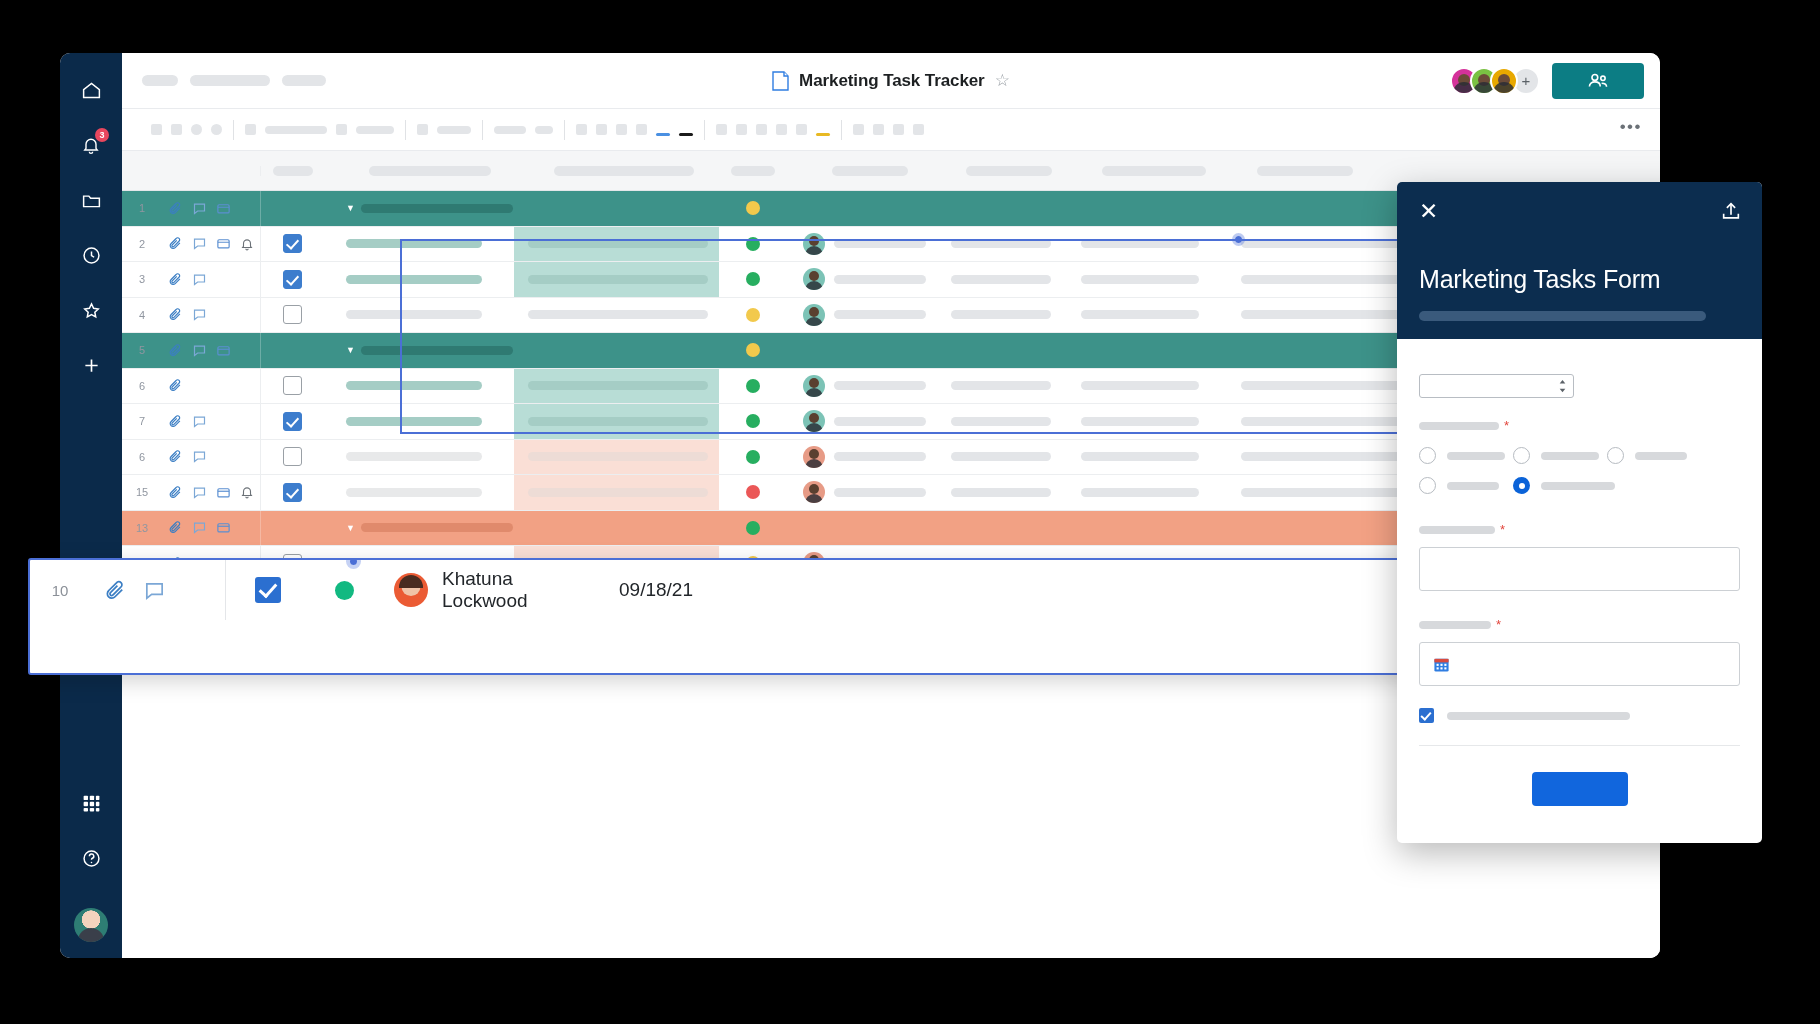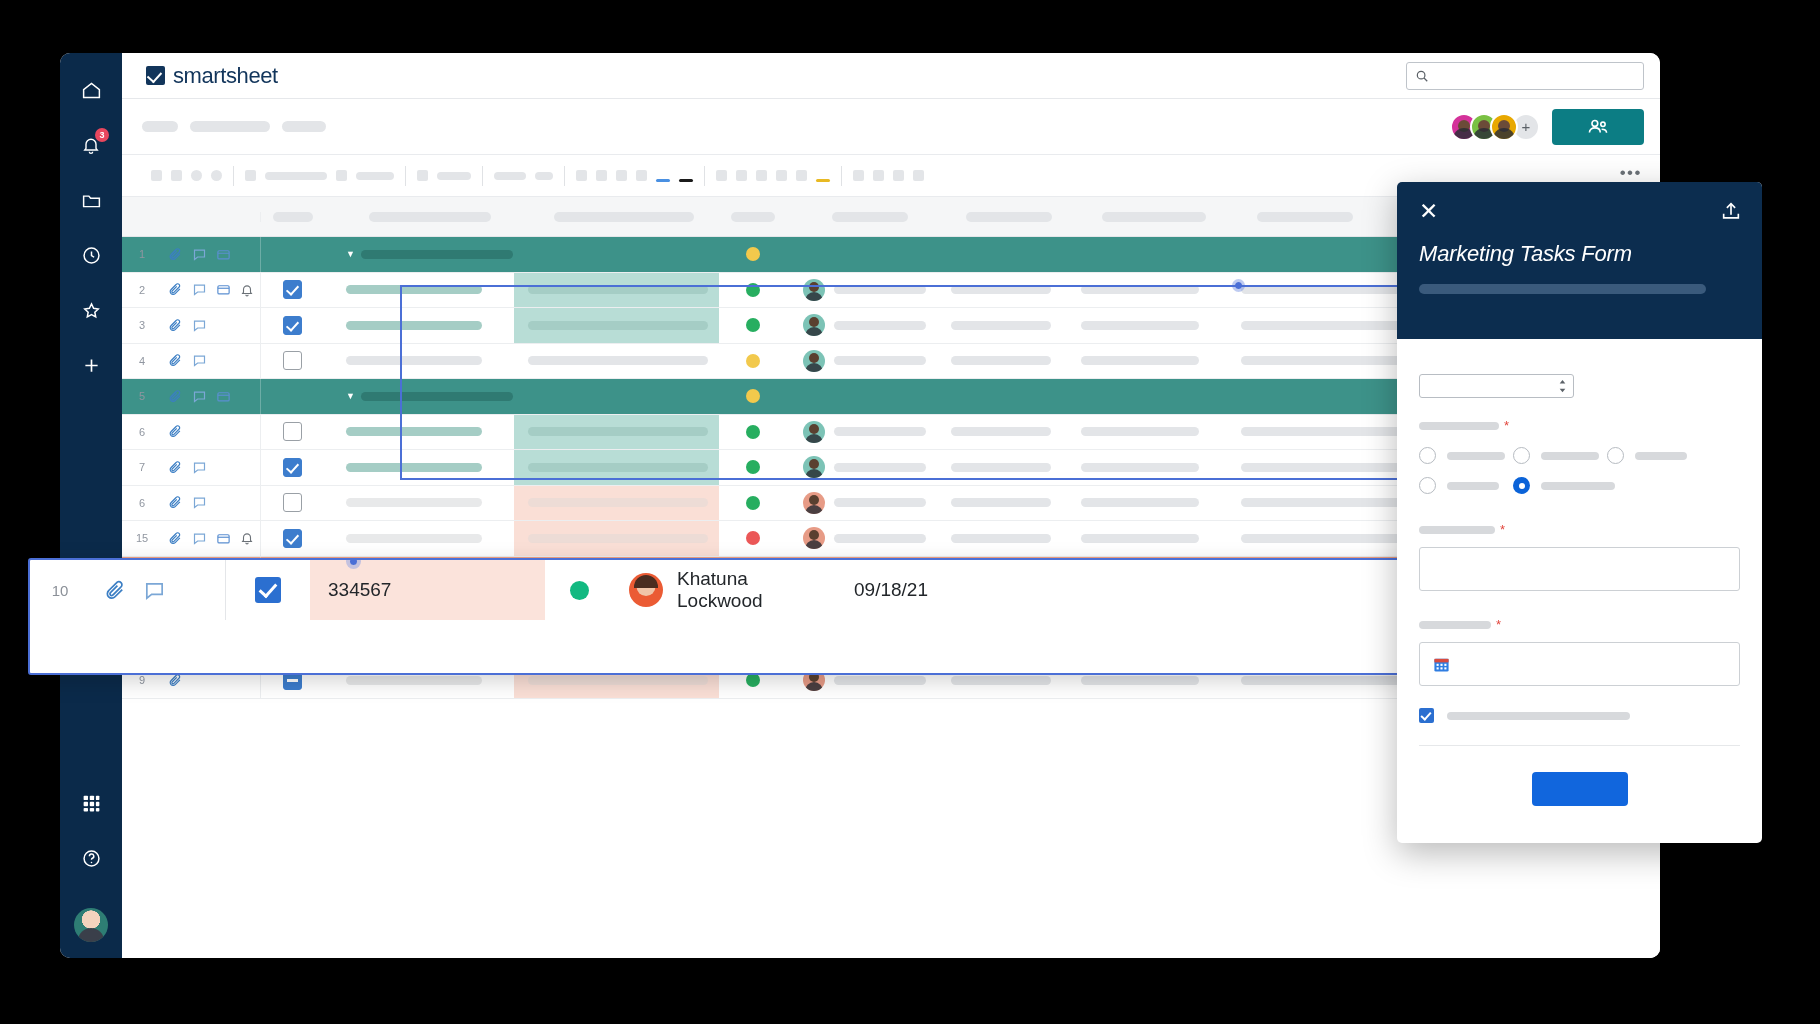--- a/index.html
+++ b/index.html
@@ -182,21 +182,21 @@
   
   .form-panel {
     position:absolute; left:1397px; top:182px; width:365px; height:661px;
     background:#fff; border-radius:5px; overflow:hidden;
     box-shadow: 0 10px 34px rgba(0,0,0,.28);
     z-index: 20;
   }
   .form-head { background:#0c2d4f; height:157px; padding:18px 22px 0 22px; position:relative; }
   .form-close { color:#fff; font-size:23px; line-height:1; cursor:pointer; width:22px; }
   .form-export { position:absolute; right:20px; top:18px; color:#fff; cursor:pointer; }
-  .form-title { color:#fff; font-size:22px; margin-top:18px; letter-spacing:-0.2px;font-style:italic; }
+  .form-title { color:#fff; font-size:25px; margin-top:42px; letter-spacing:-0.2px; }
   .form-subskel { margin-top:17px; height:10px; width:287px; border-radius:6px; background:#3a5a7c; }
   .form-body { padding: 26px 22px 0 22px; }
   .fld { margin-bottom:18px; }
   .lab-skel { height:8px; border-radius:6px; background:#d7d9dc; display:inline-block; vertical-align:middle; }
   .req { color:#e2463d; font-size:13px; margin-left:5px; vertical-align:middle; }
   .f-select {
     margin-top:9px; height:24px; width:155px; border:1px solid #b8bdc3; border-radius:3px;
     background:#fff; display:flex; align-items:center; justify-content:flex-end; padding-right:6px;
   }
   .f-input { margin-top:9px; height:44px; border:1px solid #ccd0d4; border-radius:3px; background:#fff; }
@@ -314,40 +314,36 @@
               <path d="M9.6 9.4a2.5 2.5 0 1 1 3.4 2.3c-.7.3-1 .8-1 1.6"></path>
               <circle cx="12" cy="16.6" r=".9" fill="#fff" stroke="none"></circle>
             </svg>
         </div>
         <div class="rail-avatar"></div>
       </div>
     </div>
 
     <div class="main">
 
-      <div class="topbar">
-        <div class="logo">
-          <span class="logo-mark"></span>
-          <span class="logo-text">smartsheet</span>
-        </div>
-        <div class="topbar-spacer"></div>
-        <div class="search-box">
-          <svg width="14" height="14" viewBox="0 0 24 24" fill="none" stroke="#5b6167" stroke-width="2.1">
-              <circle cx="10.5" cy="10.5" r="6.5"></circle>
-              <path d="M15.5 15.5L21 21"></path>
-            </svg>
-          <input type="text" placeholder="" style="">
-        </div>
-      </div>
 
       <div class="sheet-head">
         <div class="head-left">
           <span class="skel" style="width:36px;height:11px"></span>
           <span class="skel" style="width:80px;height:11px"></span>
           <span class="skel" style="width:44px;height:11px"></span>
+        </div>
+        <div class="sheet-title-wrap">
+          <span class="sheet-doc-icon">
+            <svg width="17" height="20" viewBox="0 0 17 20" fill="#fff" stroke="#2f7de1" stroke-width="1.4">
+                <path d="M1 1h11l4 4v14H1z"></path>
+                <path d="M12 1v4h4"></path>
+              </svg>
+          </span>
+          <span class="sheet-title">Marketing Task Tracker</span>
+          <span class="star">☆</span>
         </div>
         <div class="head-right">
           <div class="avatars">
             <span class="av" style="background:#d4329a"></span>
             <span class="av" style="background:#7ac143"></span>
             <span class="av" style="background:#e8a800"></span>
             <span class="av-plus">+</span>
           </div>
           <button class="share-btn">
             <svg width="22" height="18" viewBox="0 0 24 20" fill="none" stroke="#fff" stroke-width="1.8">
@@ -1006,21 +1002,20 @@
         <svg width="23" height="23" viewBox="0 0 24 24" fill="none" stroke="#3b7ec4" stroke-width="1.8">
             <path d="M19 11l-7.5 7.5a4.6 4.6 0 1 1-6.5-6.5l8-8a3.2 3.2 0 1 1 4.5 4.5l-8 8a1.8 1.8 0 1 1-2.5-2.5l7-7"></path>
           </svg>
         <svg width="23" height="23" viewBox="0 0 24 24" fill="none" stroke="#7ba7d6" stroke-width="1.8">
             <path d="M4 5h16v11H9l-5 4z"></path>
           </svg>
       </span>
       <span class="co co-done">
           <span class="co-chk"></span>
         </span>
-      <span class="co co-tnum co-tnum-bg">334567</span>
       <span class="co co-status">
           <span class="co-dot"></span>
         </span>
       <span class="co co-assign">
         <span class="co-ava"></span>
         <span>Khatuna Lockwood</span>
       </span>
       <span class="co co-start">09/18/21</span>
     </div>
     <div class="callout-handle"></div>

